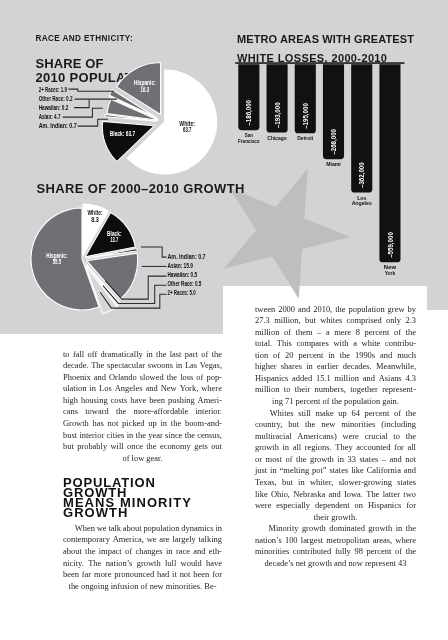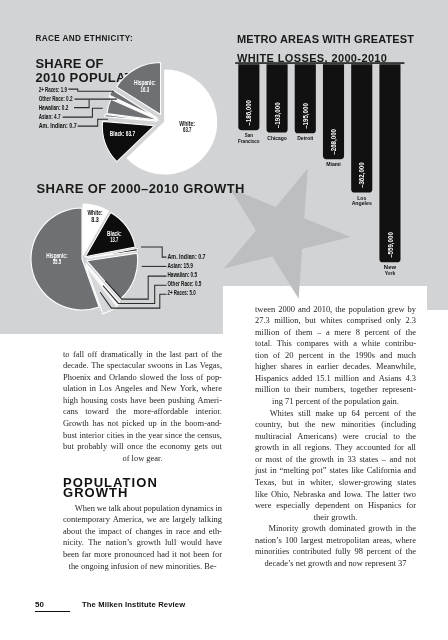--- a/index.html
+++ b/index.html
@@ -178,20 +178,21 @@
         <div class="ln"><span>ulation</span><span>in</span><span>Los</span><span>Angeles</span><span>and</span><span>New</span><span>York,</span><span>where</span></div>
         <div class="ln"><span>high</span><span>housing</span><span>costs</span><span>have</span><span>been</span><span>pushing</span><span>Ameri-</span></div>
         <div class="ln"><span>cans</span><span>toward</span><span>the</span><span>more-affordable</span><span>interior.</span></div>
         <div class="ln"><span>Growth</span><span>has</span><span>not</span><span>picked</span><span>up</span><span>in</span><span>the</span><span>boom-and-</span></div>
         <div class="ln"><span>bust</span><span>interior</span><span>cities</span><span>in</span><span>the</span><span>year</span><span>since</span><span>the</span><span>census,</span></div>
         <div class="ln"><span>but</span><span>probably</span><span>will</span><span>once</span><span>the</span><span>economy</span><span>gets</span><span>out</span></div>
         <div class="ln last"><span>of </span><span>low </span><span>gear.</span></div>
       </div>
     <div class="secthd">
       <div>POPULATION GROWTH</div>
+      <div>MEANS MINORITY GROWTH</div>
     </div>
     <div class="para">
         <div class="ln ind"><span>When</span><span>we</span><span>talk</span><span>about</span><span>population</span><span>dynamics</span><span>in</span></div>
         <div class="ln"><span>contemporary</span><span>America,</span><span>we</span><span>are</span><span>largely</span><span>talking</span></div>
         <div class="ln"><span>about</span><span>the</span><span>impact</span><span>of</span><span>changes</span><span>in</span><span>race</span><span>and</span><span>eth-</span></div>
         <div class="ln"><span>nicity.</span><span>The</span><span>nation’s</span><span>growth</span><span>lull</span><span>would</span><span>have</span></div>
         <div class="ln"><span>been</span><span>far</span><span>more</span><span>pronounced</span><span>had</span><span>it</span><span>not</span><span>been</span><span>for</span></div>
         <div class="ln last"><span>the </span><span>ongoing </span><span>infusion </span><span>of </span><span>new </span><span>minorities. </span><span>Be-</span></div>
       </div>
   </div>
@@ -217,23 +218,18 @@
         <div class="ln"><span>just</span><span>in</span><span>“melting</span><span>pot”</span><span>states</span><span>like</span><span>California</span><span>and</span></div>
         <div class="ln"><span>Texas,</span><span>but</span><span>in</span><span>whiter,</span><span>slower-growing</span><span>states</span></div>
         <div class="ln"><span>like</span><span>Ohio,</span><span>Nebraska</span><span>and</span><span>Iowa.</span><span>The</span><span>latter</span><span>two</span></div>
         <div class="ln"><span>were</span><span>especially</span><span>dependent</span><span>on</span><span>Hispanics</span><span>for</span></div>
         <div class="ln last"><span>their </span><span>growth.</span></div>
       </div>
     <div class="para">
         <div class="ln ind"><span>Minority</span><span>growth</span><span>dominated</span><span>growth</span><span>in</span><span>the</span></div>
         <div class="ln"><span>nation’s</span><span>100</span><span>largest</span><span>metropolitan</span><span>areas,</span><span>where</span></div>
         <div class="ln"><span>minorities</span><span>contributed</span><span>fully</span><span>98</span><span>percent</span><span>of</span><span>the</span></div>
-        <div class="ln last"><span>decade’s </span><span>net </span><span>growth </span><span>and </span><span>now </span><span>represent </span><span>37</span></div>
-      </div>
-  </div>
-
-  <div id="footer">
-    <div id="folio">50</div>
-    <div id="folio-rule"></div>
-    <div id="pubname">The Milken Institute Review</div>
-  </div>
+        <div class="ln last"><span>decade’s </span><span>net </span><span>growth </span><span>and </span><span>now </span><span>represent </span><span>43</span></div>
+      </div>
+  </div>
+
 
 </div>
 
 </body></html>

